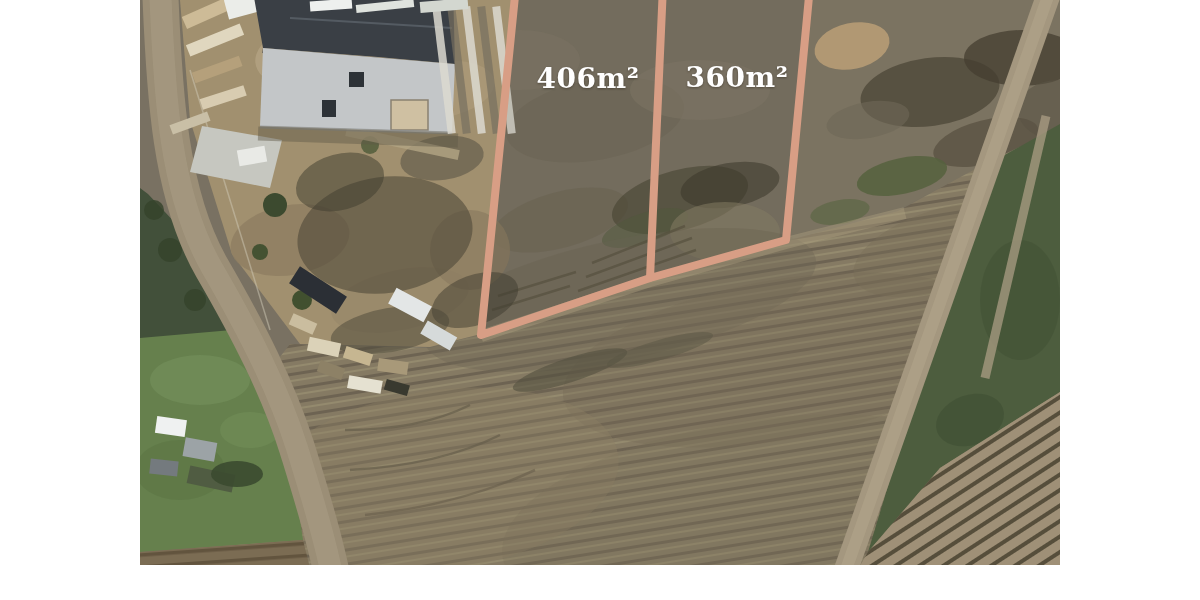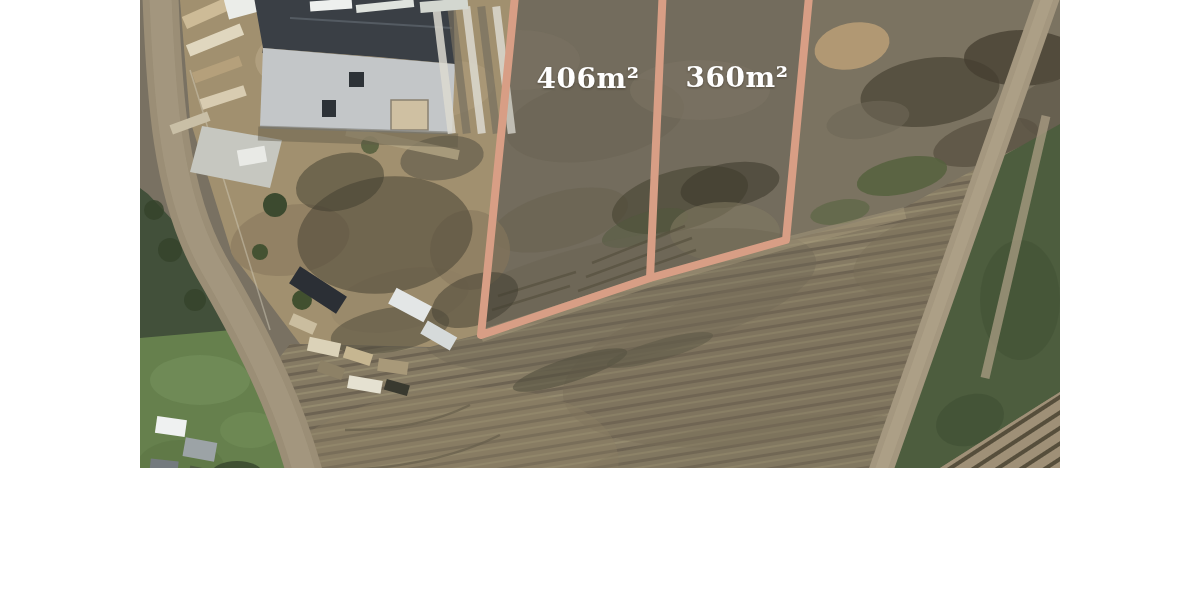--- a/index.html
+++ b/index.html
@@ -1,16 +1,16 @@
 <!DOCTYPE html>
 <html><head>
 <meta charset="utf-8">
 <style>
   html,body{margin:0;padding:0;background:#ffffff;}
-  .canvas{position:relative;width:1200px;height:468px;background:#ffffff;overflow:hidden;
+  .canvas{position:relative;width:1200px;height:565px;background:#ffffff;overflow:hidden;
           font-family:"DejaVu Serif","Liberation Serif",serif;}
   .margin{position:absolute;top:0;height:600px;background:#ffffff;}
   .margin.left{left:0;width:140px;}
   .margin.right{left:1060px;width:140px;}
   .photo{position:absolute;left:140px;top:0;width:920px;height:600px;overflow:hidden;}
   .photo svg{display:block;}
   .plot-label{font-family:"DejaVu Serif","Liberation Serif",serif;font-weight:bold;
               font-size:28px;letter-spacing:0.5px;
               filter:drop-shadow(0 1px 1px rgba(40,30,20,0.45));}
 </style>

